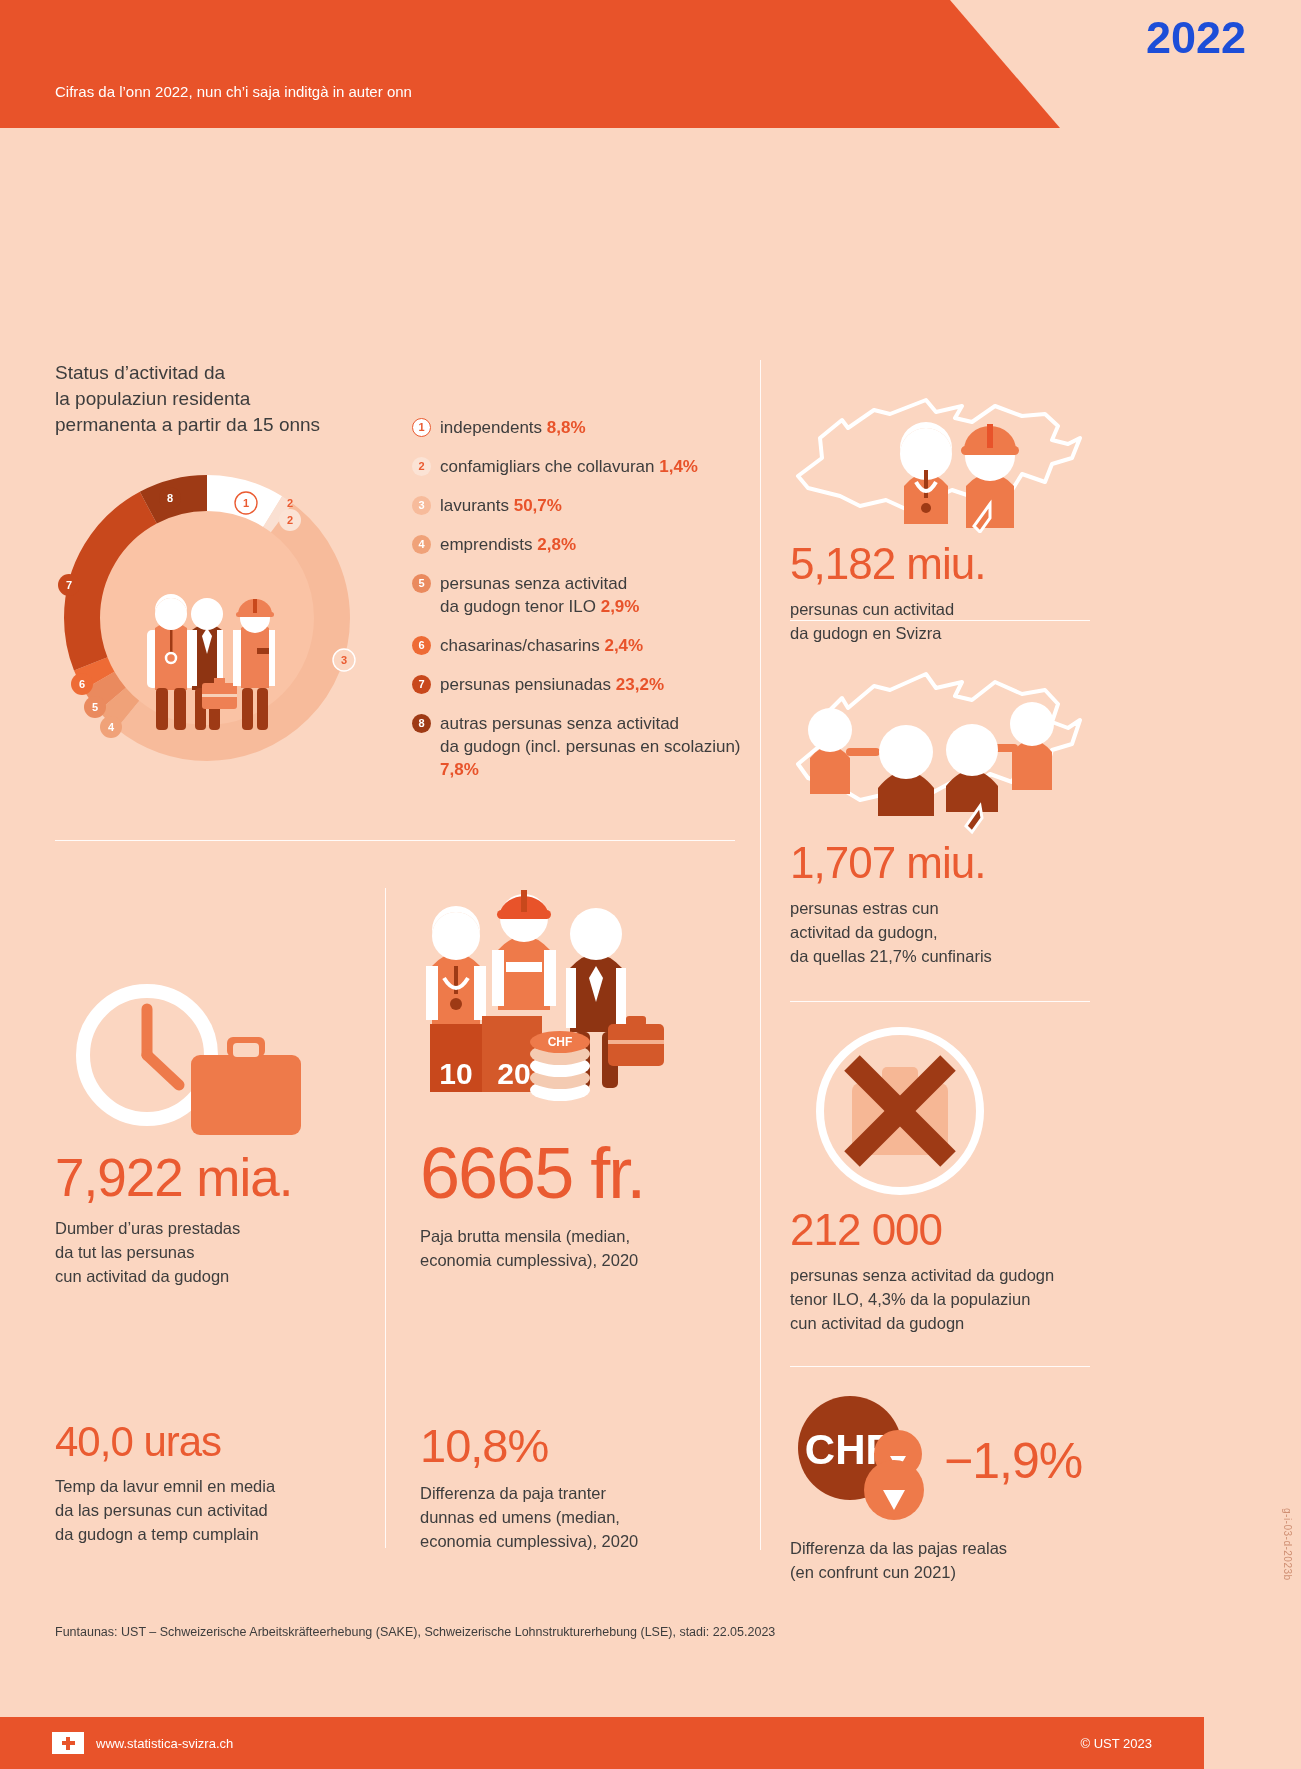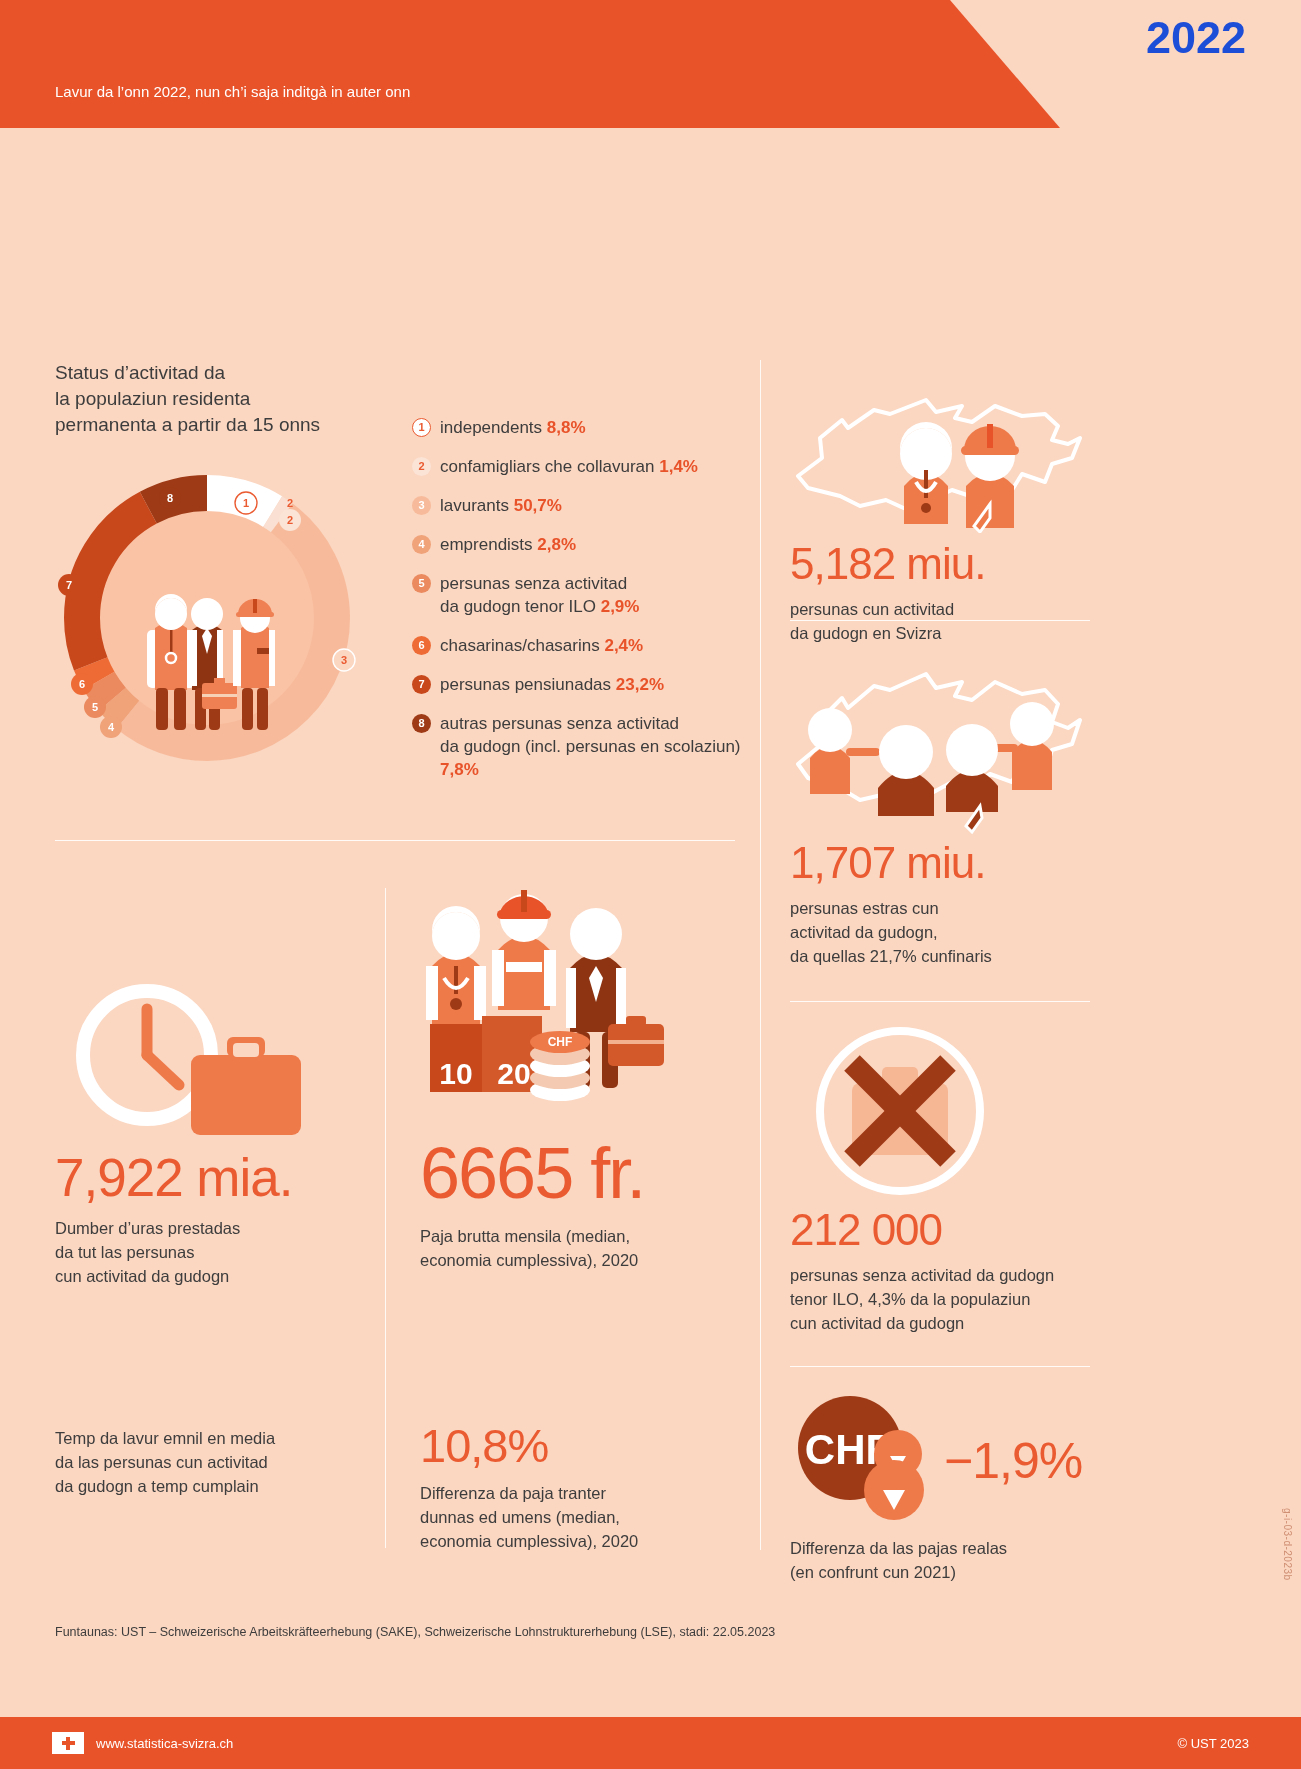--- a/index.html
+++ b/index.html
@@ -78,21 +78,21 @@
   .r-num { font-size:44px; }
   
   svg { display:block; }
 
   
   .source {
     position:absolute; left:55px; top:1625px;
     font-size:12.5px; color:#3d3d3d;
   }
   .footbar {
-    position:absolute; left:0; bottom:0; width:1301px; height:52px;
+    position:absolute; left:0; bottom:0; width:1204px; height:52px;
     background:#e8532a; display:flex; align-items:center;
   }
   .flag {
     width:32px; height:22px; background:#ffffff; margin-left:52px;
     position:relative;
   }
   .flag:before, .flag:after {
     content:""; position:absolute; background:#e8532a;
   }
   .flag:before { left:14px; top:4.5px; width:4px; height:13px; }
@@ -105,21 +105,21 @@
     font-size:10px; color:#cf8f73;
     writing-mode:vertical-rl;
     letter-spacing:.5px;
   }
 </style>
 </head>
 <body>
 
 <div class="header">
   <div class="header-bg2"></div>
-  <div class="header-sub">Lavur da l’onn 2022, nun ch’i saja inditgà in auter onn</div>
+  <div class="header-sub">Cifras da l’onn 2022, nun ch’i saja inditgà in auter onn</div>
   <div class="header-year">2022</div>
 </div>
 
 <div class="content">
 
   <div class="vdivider" style="left:760px; top:232px; height:1190px;"></div>
   <div class="hdivider" style="left:55px; top:712px; width:680px;"></div>
   <div class="vdivider" style="left:385px; top:760px; height:660px;"></div>
   <div class="hdivider" style="left:790px; top:492px; width:300px;"></div>
   <div class="hdivider" style="left:790px; top:873px; width:300px;"></div>
@@ -402,20 +402,21 @@
     <div class="bignum" style="font-size:53px; margin-top:4px;">7,922 mia.</div>
     <div class="desc" style="margin-top:8px;">
       <div>Dumber d’uras prestadas</div>
       <div>da tut las persunas</div>
       <div>cun activitad da gudogn</div>
     </div>
   </div>
 
 
   <div style="position:absolute; left:55px; top:1290px; width:320px;">
+    <div class="bignum" style="font-size:42px;">40,0 uras</div>
     <div class="desc" style="margin-top:8px;">
       <div>Temp da lavur emnil en media</div>
       <div>da las persunas cun activitad</div>
       <div>da gudogn a temp cumplain</div>
     </div>
   </div>
 
   <div style="position:absolute; left:420px; top:760px;">
     <svg width="280" height="250" viewBox="0 0 280 250">
 

